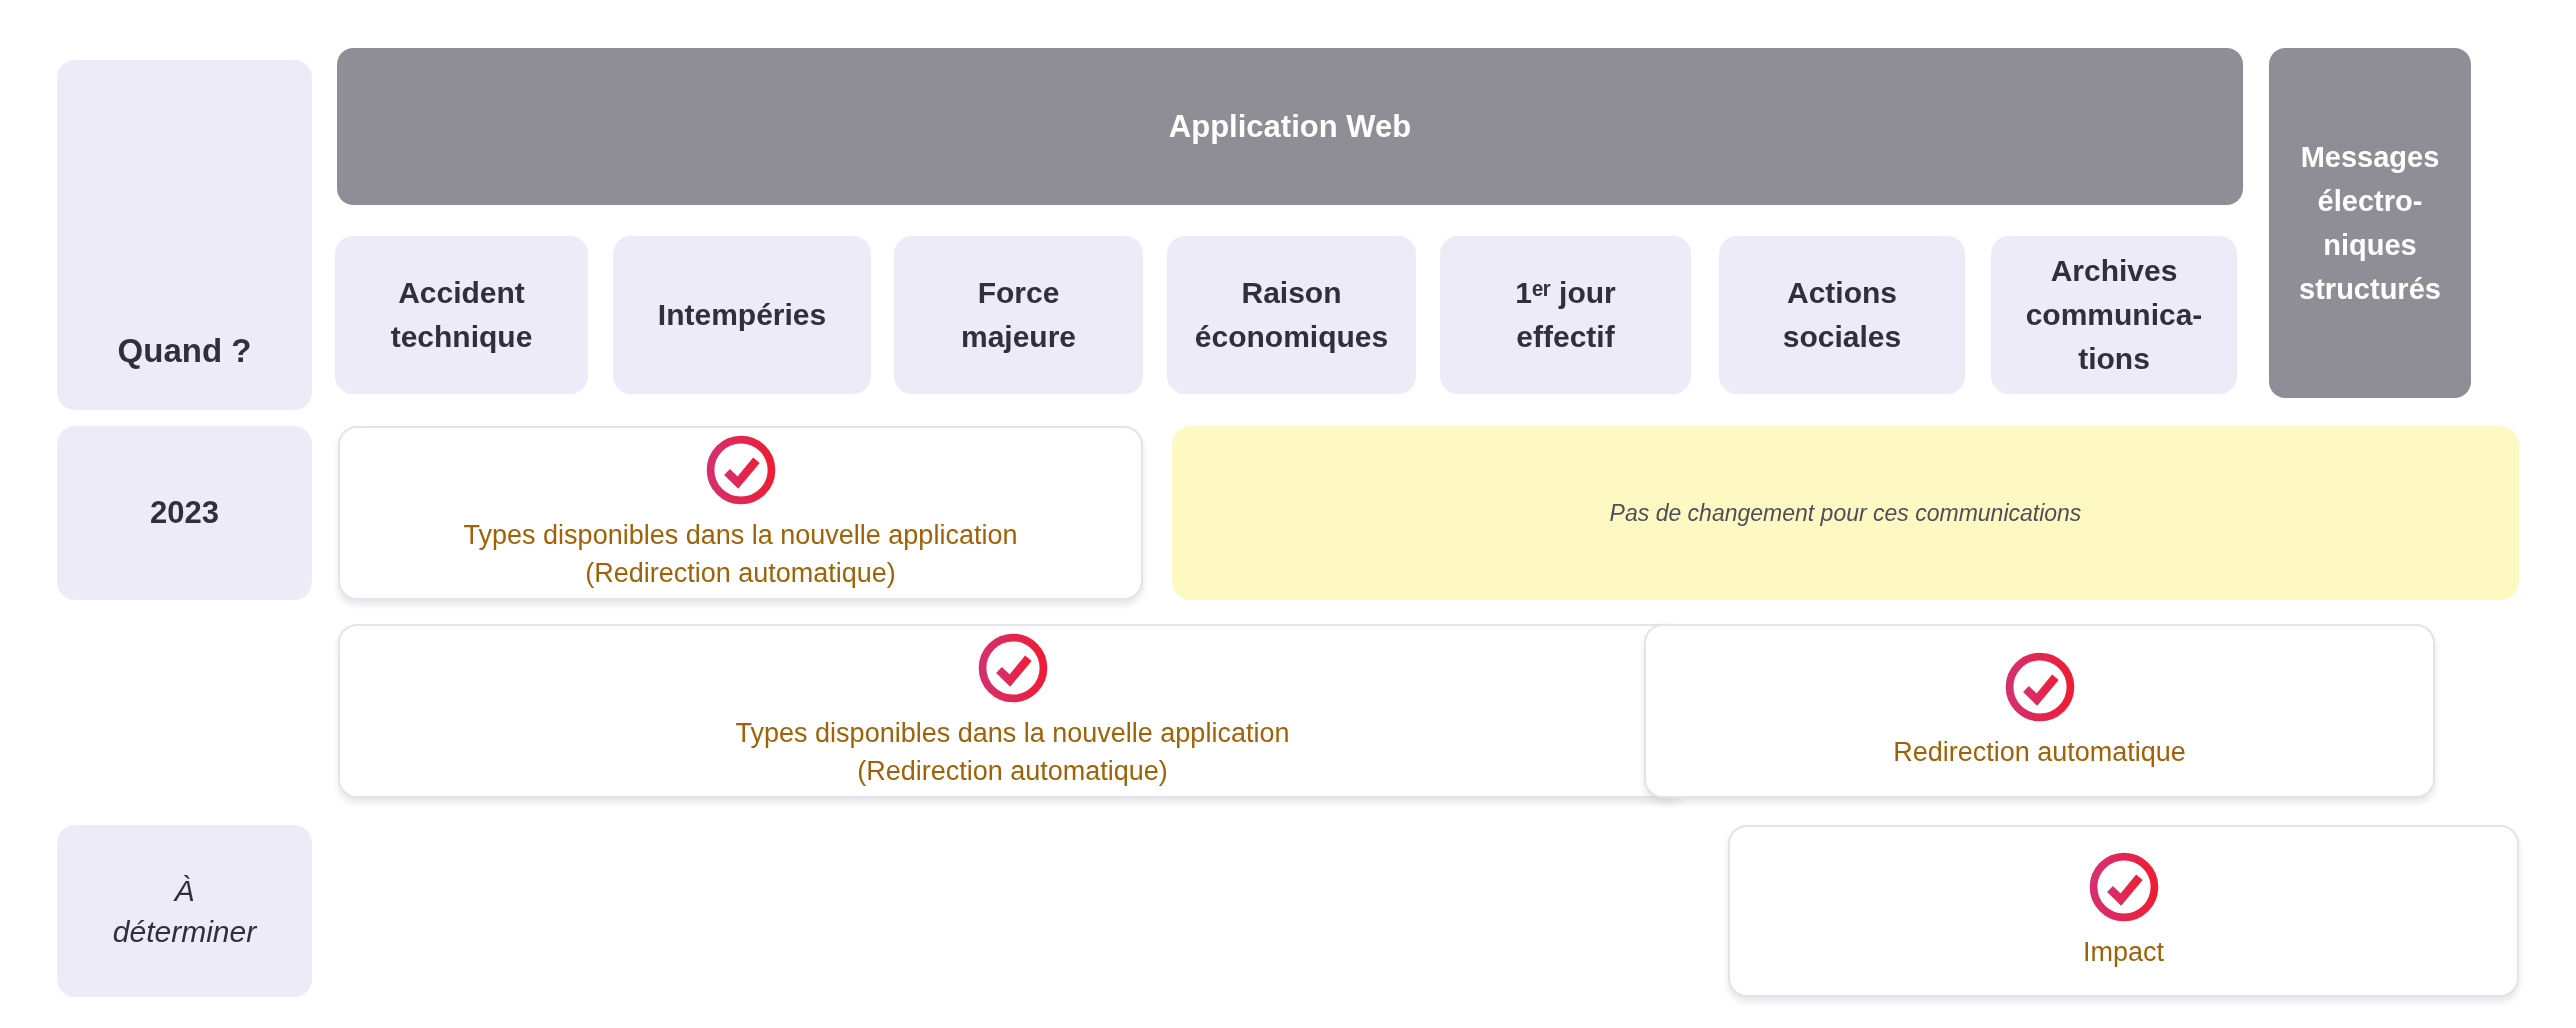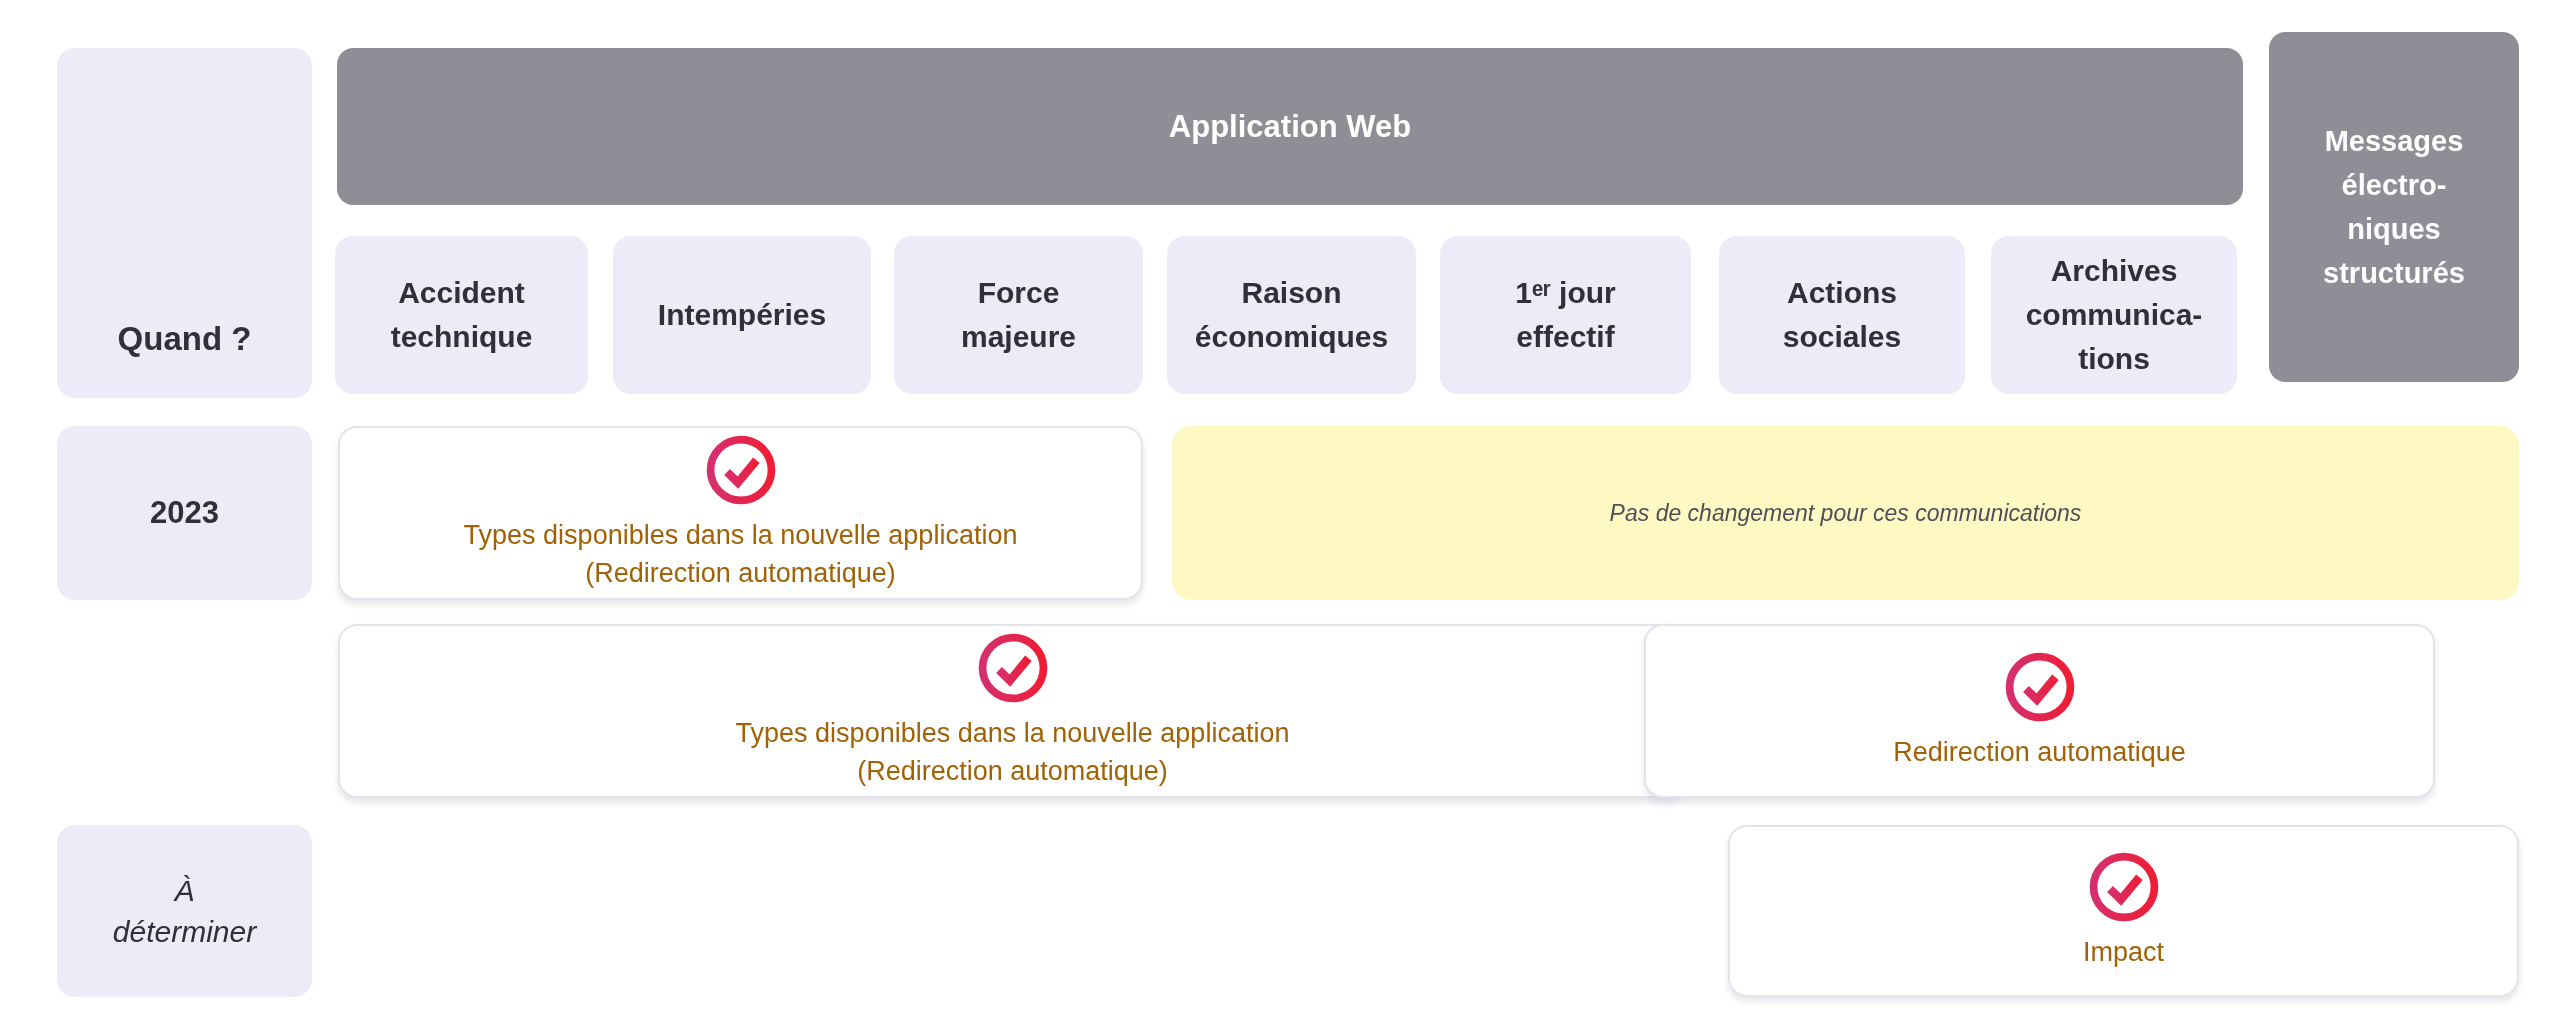--- a/index.html
+++ b/index.html
@@ -44,23 +44,23 @@
   .panel {
     background: #fef9c3;
     border-radius: 19px;
     color: #4F4E58;
     font-style: italic;
     font-size: 23px;
     justify-content: center;
   }
 
   
-  .quand   { left:57px;  top:48px;  width:255px;  height:350px; align-items:flex-end; padding-bottom:40px; font-size:33px; }
+  .quand   { left:57px;  top:60px;  width:255px;  height:350px; align-items:flex-end; padding-bottom:40px; font-size:33px; }
   .appbar  { left:337px; top:48px;  width:1906px; height:157px; font-size:31px; }
-  .messages{ left:2269px;top:32px;  width:250px;  height:350px; font-size:29px; line-height:44px; }
+  .messages{ left:2269px;top:48px;  width:202px;  height:350px; font-size:29px; line-height:44px; }
 
   .colhead { top:236px; height:158px; font-size:30px; line-height:44px; }
   .c1 { left:335px;  width:253px; }
   .c2 { left:613px;  width:258px; }
   .c3 { left:894px; width:249px; }
   .c4 { left:1167px; width:249px; }
   .c5 { left:1440px; width:251px; }
   .c6 { left:1719px; width:246px; }
   .c7 { left:1991px; width:246px; }
 

